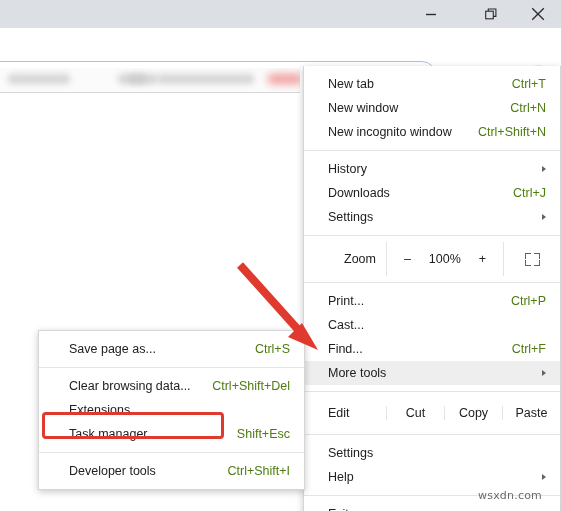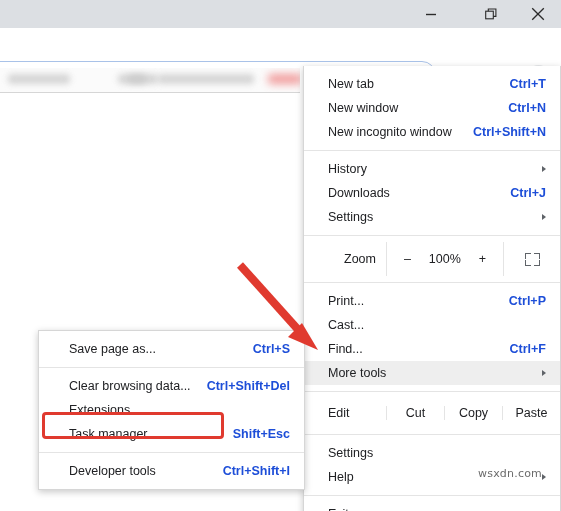--- a/index.html
+++ b/index.html
@@ -158,23 +158,22 @@
     height: 24px;
     display: flex;
     align-items: center;
     padding: 0 14px 0 24px;
     white-space: nowrap;
   }
   .menu-item.highlighted { background: #eeeeee; gap: 45px; }
   .menu-item .label { flex: 1 1 auto; }
   .menu-item .accel {
     flex: 0 0 auto;
-    color: #1d4ed8;
+    color: #4d7c0f;
     padding-left: 8px;
-    font-weight: bold;
   }
   .menu-item .submenu-arrow {
     flex: 0 0 auto;
     width: 0; height: 0;
     border-left: 4px solid #5f6368;
     border-top: 3.5px solid transparent;
     border-bottom: 3.5px solid transparent;
     margin-left: 8px;
   }
   .menu-sep {
@@ -280,21 +279,21 @@
   #pointer-arrow {
     position: absolute;
     left: 230px; top: 255px;
     width: 95px; height: 100px;
     z-index: 8;
     pointer-events: none;
   }
 
   #watermark {
     position: absolute;
-    left: 478px; top: 467px;
+    left: 478px; top: 489px;
     font-size: 11px;
     color: #6b6b6b;
     letter-spacing: .2px;
     font-family: "DejaVu Sans", sans-serif;
   }
 </style>
 </head>
 <body>
 
 <div id="browser-titlebar">

